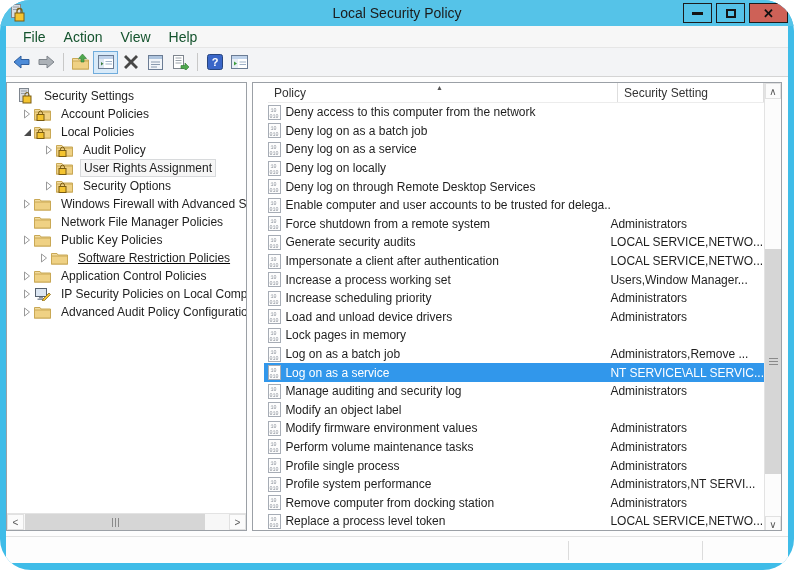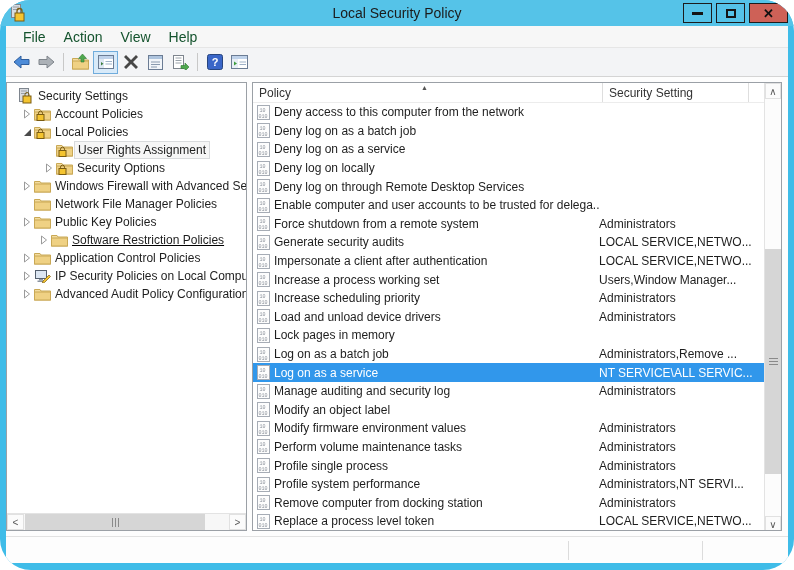--- a/index.html
+++ b/index.html
@@ -35,36 +35,36 @@
   .main { position:absolute; top:77px; left:6px; width:782px; height:459px; background:#FDFDFD;
           display:flex; padding-top:5px; }
   .panel { height:449px; background:#fff; border:1px solid #9BA0A6; }
 
   
   .tree-panel { width:241px; position:relative; overflow:hidden; }
   .tree-items { padding-top:4px; }
   .tree-item { height:18px; display:flex; align-items:center; white-space:nowrap; overflow:hidden; }
   .arrow-box { width:14px; height:14px; flex:none; display:flex; align-items:center; justify-content:center; }
   .tree-ico { width:18px; height:16px; flex:none; display:flex; align-items:center; }
-  .tree-label { font-size:12px; color:#1e1e1e; padding:0 3px; line-height:16px; }
+  .tree-label { font-size:12px; color:#1e1e1e; padding:0 3px; line-height:16px;margin-left:6px; }
   .tree-label.sel { background:#F6F6F6; border:1px solid #D8DADC; }
 
   
   .hscroll { position:absolute; left:0; bottom:0; width:239px; height:17px; background:#F7F7F7;
              border-top:1px solid #E3E3E3; display:flex; }
   .scroll-btn { width:17px; height:16px; background:#FBFBFB; border:1px solid #E1E1E1; color:#5a5a5a;
                 font-size:10px; display:flex; align-items:center; justify-content:center; flex:none; }
   .htrack { flex:1; position:relative; }
   .hthumb { position:absolute; left:1px; top:0; height:16px; width:88%; background:#D6D6D6;
             display:flex; align-items:center; justify-content:center; }
   .hgrip { width:7px; height:9px; background:repeating-linear-gradient(to right,#8a8a8a 0 1px,transparent 1px 3px); }
 
   
-  .list-panel { flex:1; margin-left:5px; margin-right:6px; position:relative; padding-right:10px;
-                display:flex; flex-direction:column; overflow:hidden; }
+  .list-panel { flex:1; margin-left:5px; margin-right:6px; position:relative; padding-right:17px;
+                display:flex; flex-direction:column; overflow:hidden;align-items:flex-end; }
   .list-header { height:20px; display:flex; flex:none; border-bottom:1px solid #ECECEC; }
   .hcell { font-size:12px; color:#333; display:flex; align-items:center; padding-left:6px;
            border-right:1px solid #DEDEDE; position:relative; }
   .hcell-policy { width:350px; }
   .hcell-setting { width:146px; }
   .sort-arrow { position:absolute; left:168px; top:1px; font-size:7px; color:#555; }
   .rows { flex:1; display:flex; flex-direction:column; }
   .row { height:18.6px; flex:none; display:flex; align-items:center; font-size:12px; color:#1e1e1e; }
   .row.selected { background:#3197EB; color:#fff; }
   .row-ico { width:13px; height:15px; flex:none; margin-left:4px; }
@@ -235,20 +235,36 @@
               <svg width="17" height="14" viewBox="0 0 17 14">
                 <path d="M0.5 2.5 H6 l1 1.5 h9.5 V13 H0.5 Z" fill="#F3DC9F" stroke="#C9A855"></path>
                 <rect x="0.5" y="5" width="16" height="8" fill="#EFD184" stroke="#C9A855"></rect>
                 <rect x="3" y="7.5" width="7" height="6" fill="#F4C430" stroke="#7A5C12"></rect>
                 <path d="M4.5 7.5 v-1.3 a2 2 0 0 1 4 0 V7.5" fill="none" stroke="#7A5C12"></path>
               </svg>
             </span>
             <span class="tree-label">Local Policies</span>
           </div>
           <div class="tree-item" style="padding-left: 35px;">
+            <span class="arrow-box">
+              <svg width="8" height="10" viewBox="0 0 8 10">
+                <path d="M1.5 1 L6.5 5 L1.5 9 Z" fill="none" stroke="#9a9a9a"></path>
+              </svg>
+            </span>
+            <span class="tree-ico">
+              <svg width="17" height="14" viewBox="0 0 17 14">
+                <path d="M0.5 2.5 H6 l1 1.5 h9.5 V13 H0.5 Z" fill="#F3DC9F" stroke="#C9A855"></path>
+                <rect x="0.5" y="5" width="16" height="8" fill="#EFD184" stroke="#C9A855"></rect>
+                <rect x="3" y="7.5" width="7" height="6" fill="#F4C430" stroke="#7A5C12"></rect>
+                <path d="M4.5 7.5 v-1.3 a2 2 0 0 1 4 0 V7.5" fill="none" stroke="#7A5C12"></path>
+              </svg>
+            </span>
+            <span class="tree-label">Audit Policy</span>
+          </div>
+          <div class="tree-item" style="padding-left: 35px;">
             <span class="arrow-box"></span>
             <span class="tree-ico">
               <svg width="17" height="14" viewBox="0 0 17 14">
                 <path d="M0.5 2.5 H6 l1 1.5 h9.5 V13 H0.5 Z" fill="#F3DC9F" stroke="#C9A855"></path>
                 <rect x="0.5" y="5" width="16" height="8" fill="#EFD184" stroke="#C9A855"></rect>
                 <rect x="3" y="7.5" width="7" height="6" fill="#F4C430" stroke="#7A5C12"></rect>
                 <path d="M4.5 7.5 v-1.3 a2 2 0 0 1 4 0 V7.5" fill="none" stroke="#7A5C12"></path>
               </svg>
             </span>
             <span class="tree-label sel">User Rights Assignment</span>

